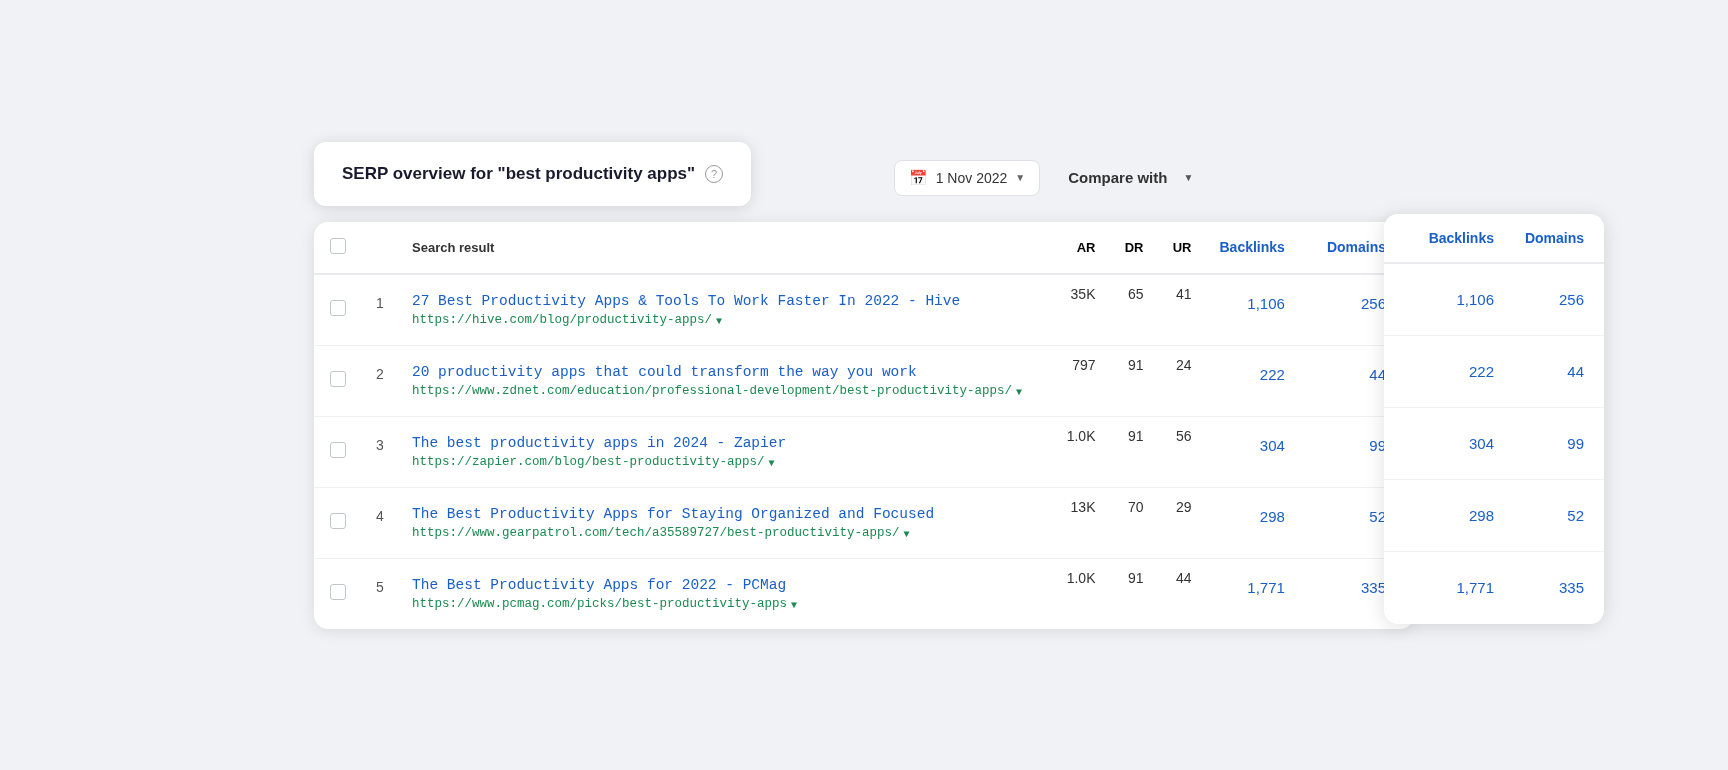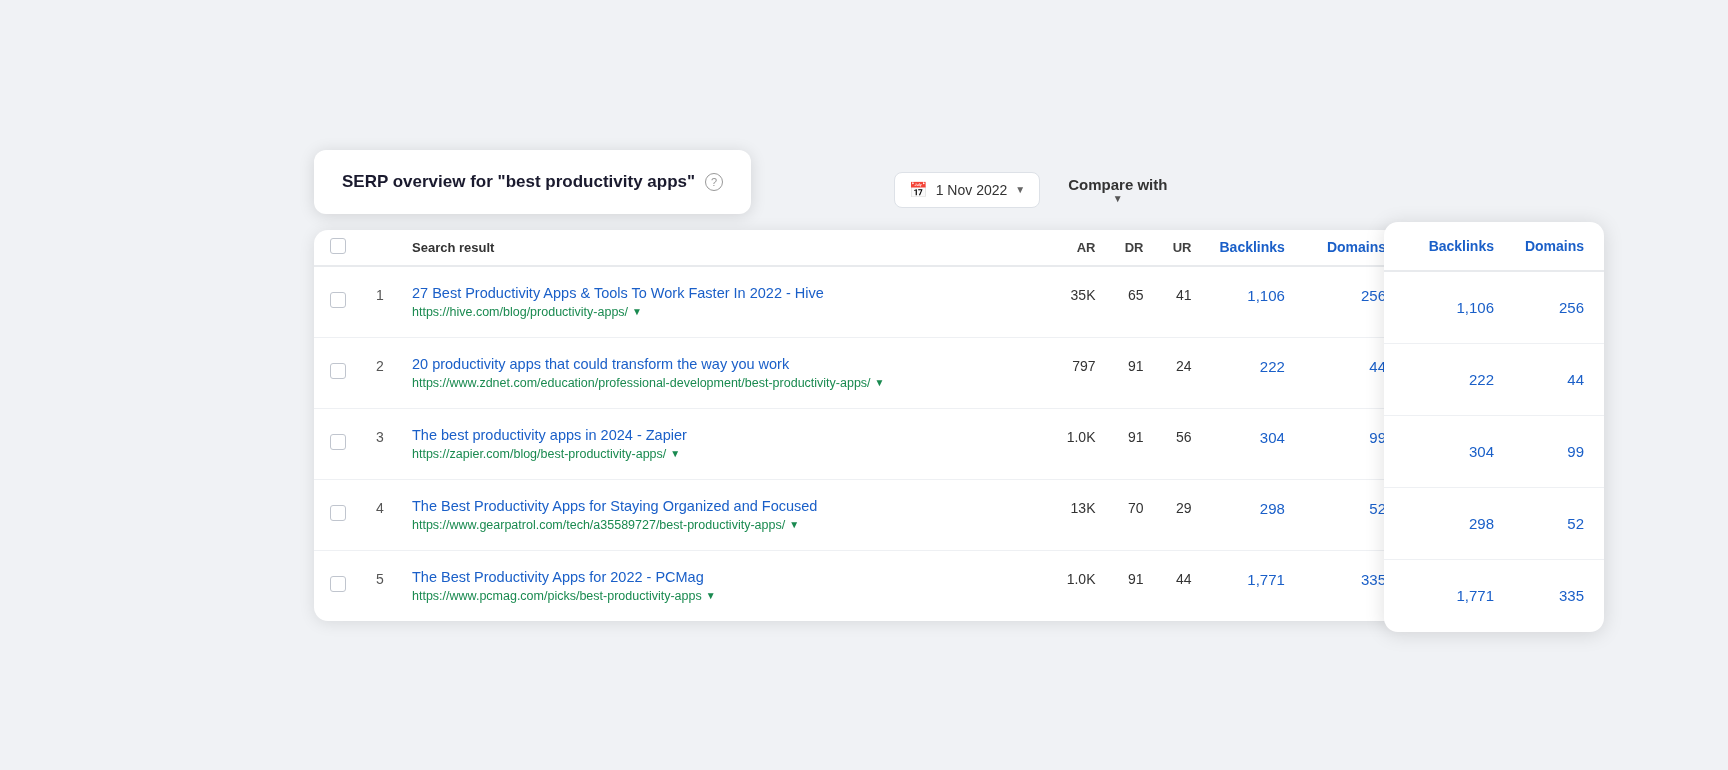--- a/index.html
+++ b/index.html
@@ -84,29 +84,28 @@
     }
 
     .date-btn .chevron {
       font-size: 10px;
       color: #666;
     }
 
     .compare-btn {
       display: flex;
       align-items: center;
-      gap: 0;
+      gap: 16px;
       background: transparent;
       border: none;
       cursor: pointer;
       font-size: 15px;
       color: #333;
       font-weight: 600;
       padding: 8px 4px;
-      flex-direction: column;
     }
 
     .compare-btn .chevron {
       font-size: 10px;
       color: #555;
     }
 
     
     .main-card {
       position: relative;
@@ -124,30 +123,30 @@
     table {
       width: 100%;
       border-collapse: collapse;
     }
 
     thead tr {
       border-bottom: 2px solid #e8eaed;
     }
 
     thead th {
-      padding: 8px 14px;
+      padding: 16px 14px;
       font-size: 13px;
       font-weight: 700;
       color: #333;
       text-align: left;
     }
 
     thead th.num-col {
       text-align: right;
-      color: #404040;
+      color: #000000;
     }
 
     thead th.right-header {
       text-align: right;
       color: #1a5fc8;
       font-size: 14px;
       font-weight: 700;
       padding-right: 28px;
     }
 
@@ -184,35 +183,36 @@
     .rank-cell {
       text-align: center;
       color: #555;
       font-size: 14px;
       vertical-align: top;
       padding-top: 20px;
     }
 
     .result-cell {
       vertical-align: top;
+      font-family: Liberation Mono, monospace;
     }
 
     .result-title {
       color: #1a5fc8;
       font-size: 14.5px;
       font-weight: 500;
       text-decoration: none;
       display: block;
       margin-bottom: 4px;
       cursor: pointer;
     }
 
     .result-url-row {
       display: flex;
-      align-items: center;
+      align-items: flex-end;
       gap: 4px;
     }
 
     .result-url {
       color: #1a8a50;
       font-size: 12.5px;
       text-decoration: none;
       cursor: pointer;
     }
 
@@ -220,21 +220,21 @@
       color: #1a8a50;
       font-size: 10px;
       cursor: pointer;
     }
 
     .metric-cell {
       text-align: right;
       font-size: 14px;
       color: #333;
       vertical-align: top;
-      padding-top: 20px;
+      padding-top: 11px;
       white-space: nowrap;
     }
 
     .backlinks-cell {
       text-align: right;
       color: #1a5fc8;
       font-size: 15px;
       font-weight: 500;
       vertical-align: top;
       padding-top: 20px;

